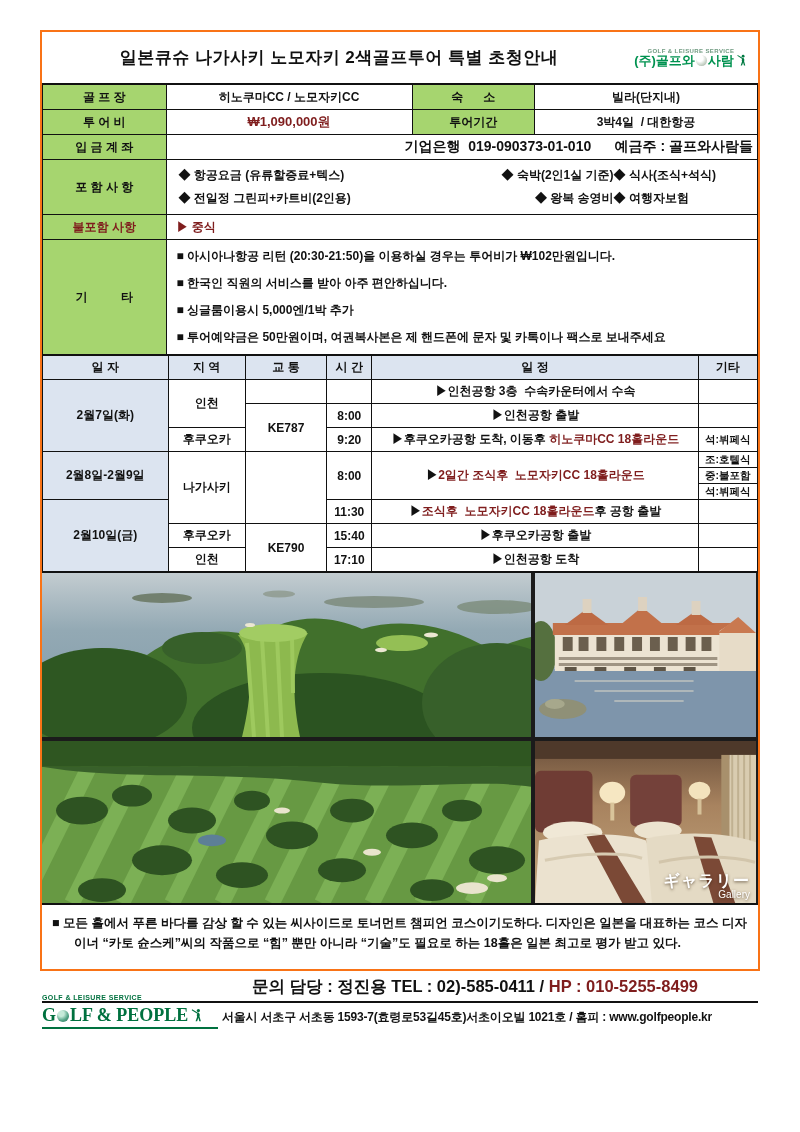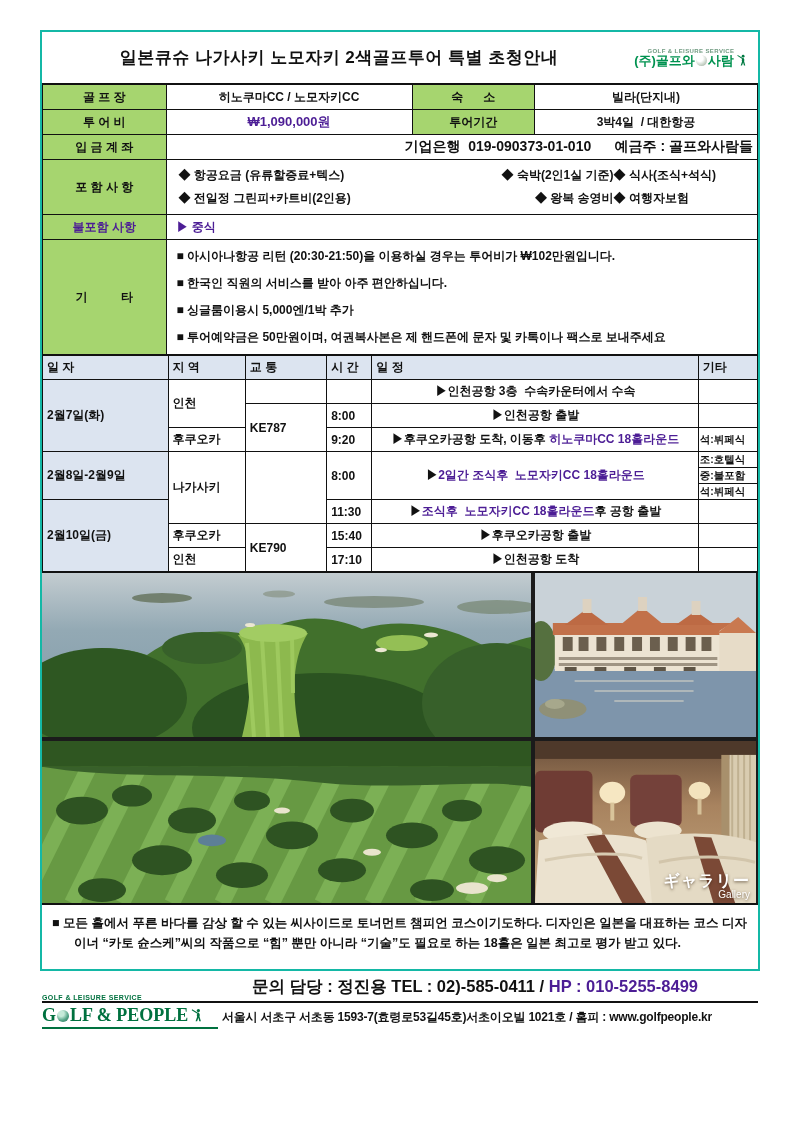--- a/index.html
+++ b/index.html
@@ -1,48 +1,48 @@
 <!DOCTYPE html>
 <html><head>
 <meta charset="utf-8">
 <style>
   html,body{margin:0;padding:0;}
   body{width:800px;height:1132px;background:#fff;font-family:"Liberation Sans",sans-serif;color:#111;}
-  .doc{width:716px;margin:30px auto 0;border:2px solid #14b8a6;background:#fff;}
+  .doc{width:716px;margin:30px auto 0;border:2px solid #f97316;background:#fff;}
 
   
   .title-row{display:flex;align-items:center;height:51px;border-bottom:1px solid #111;padding:0 6px;}
   .title{flex:1;text-align:center;font-size:17px;font-weight:bold;letter-spacing:.5px;}
   .hlogo{width:122px;text-align:center;line-height:1.05;}
   .hlogo .cap{font-size:6px;color:#6f9a80;font-weight:bold;letter-spacing:.4px;white-space:nowrap;}
   .hlogo .nm{display:flex;align-items:center;justify-content:center;gap:1px;font-size:13px;font-weight:bold;color:#009250;white-space:nowrap;}
   .ball{width:11px;height:11px;border-radius:50%;display:inline-block;background:radial-gradient(circle at 35% 30%,#ffffff 0 30%,#cfd9cf 60%,#92a492 100%);}
   .golfer{width:13px;height:13px;fill:currentColor;color:#007a42;}
 
   
   table{border-collapse:collapse;width:100%;table-layout:fixed;}
   td{border:1px solid #111;font-size:12px;font-weight:bold;padding:0 4px;overflow:hidden;}
   .lbl{background:#a6d56f;text-align:center;white-space:pre;}
   .pre{white-space:pre;margin-top:32px;}
-  .red{color:#4c1d95;}
+  .red{color:#7f1d1d;}
   .ctr{text-align:center;}
   .info tr{height:25px;}
   .acct{font-size:14px;text-align:right;white-space:pre;}
   .price{font-size:13px;text-align:center;}
   .inc-cell{padding:4px 6px 4px 12px;}
   .inc-row{display:flex;line-height:23px;white-space:pre;}
   .inc-row span:nth-child(1){width:46%;}
   .inc-row span:nth-child(2){width:30%;text-align:right;}
   .inc-row span:nth-child(3){width:24%;}
   .etc-cell{padding:3px 6px 3px 10px;}
   .etc-line{line-height:27px;white-space:pre;}
 
   
   .sched{border-top:1px solid #111;}
-  .sched td{}
+  .sched td{text-align:center;}
   .sched .hd{background:#dce4f0;height:23px;}
   .sched .datec{background:#dce4f0;}
   .sched tr{height:24px;}
   .sched tr.sub{height:16px;}
   .sched .itin{text-align:center;padding-left:5px;white-space:pre;}
   .sched .etcc{font-size:10.5px;padding:0 1px;white-space:nowrap;}
 
   
   .photos{display:grid;grid-template-columns:489px 221px;grid-template-rows:164px 162px;gap:4px;background:#1b1b1b;border-top:1px solid #111;}
   .photo{position:relative;overflow:hidden;}

